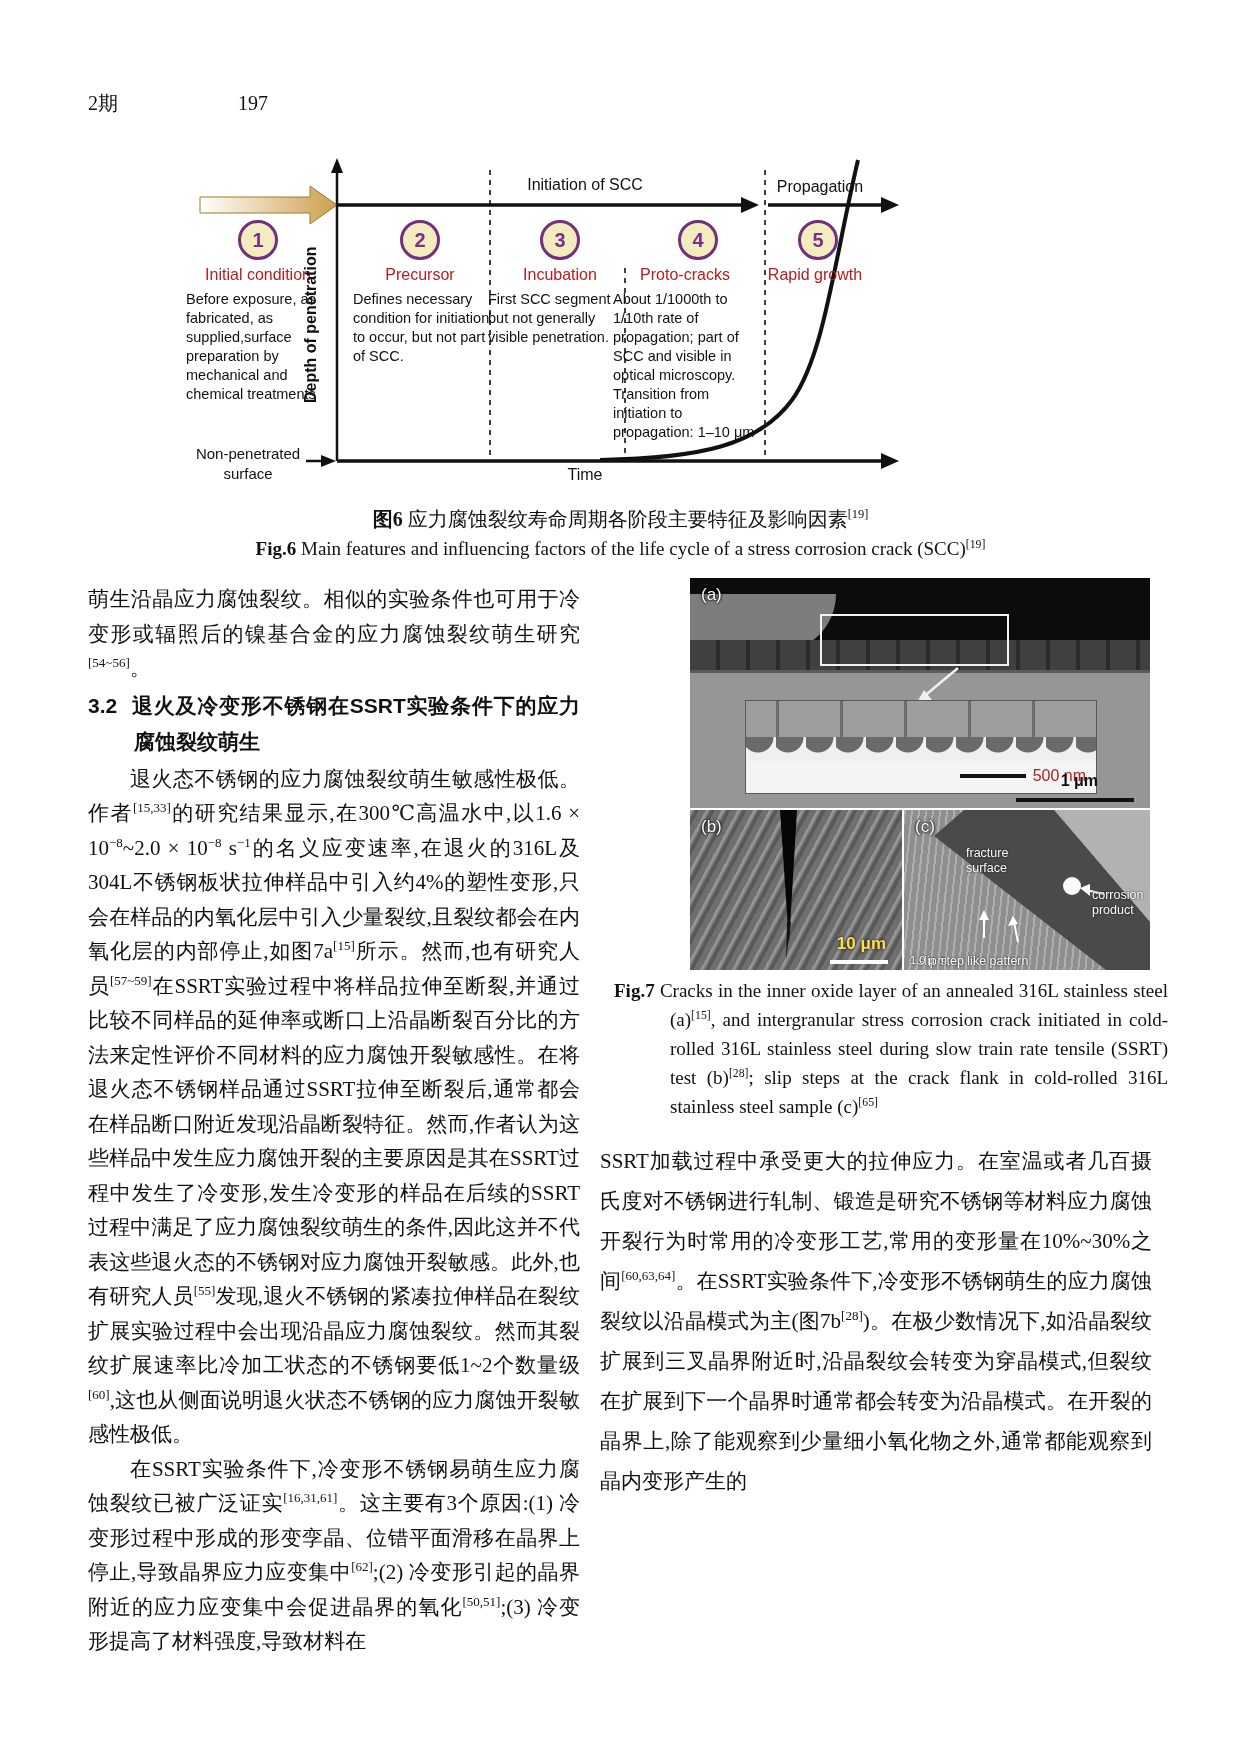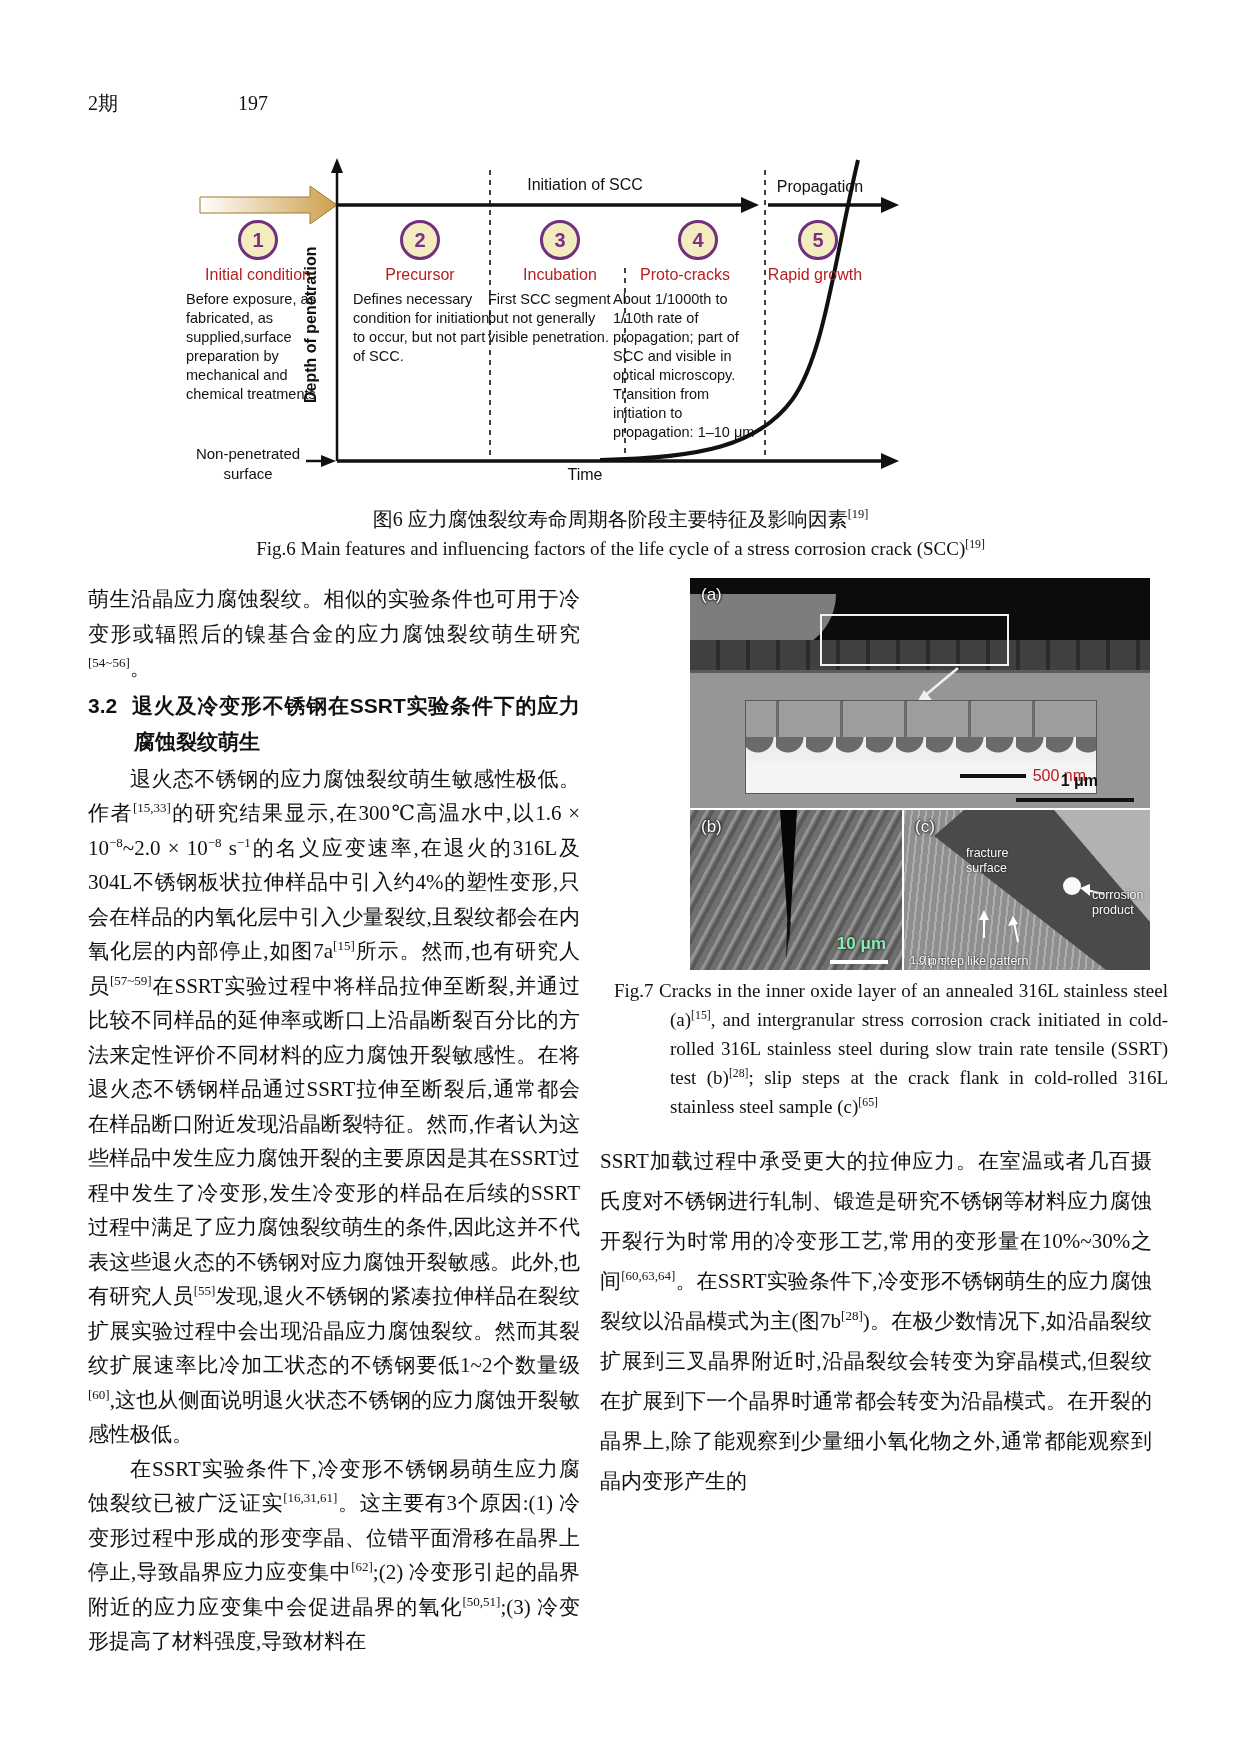--- a/index.html
+++ b/index.html
@@ -2,21 +2,21 @@
 <html><head>
 <meta charset="utf-8">
 <style>
   html,body{margin:0;padding:0;}
   body{
     width:1241px;height:1754px;position:relative;background:#ffffff;
     font-family:"Liberation Serif","DejaVu Serif",serif;color:#111;
     overflow:hidden;
   }
   sup{font-size:0.62em;vertical-align:super;line-height:0;}
-  b{font-weight:normal;margin-top:33px;}
+  b{font-weight:bold;margin-top:33px;}
 
   
   .hdr{position:absolute;top:90px;left:88px;right:88px;display:flex;align-items:baseline;}
   .hdr-issue{width:90px;font-size:20px;}
   .hdr-title{flex:1;text-align:center;font-size:17.5px;letter-spacing:.3px;}
   .hdr-page{width:90px;text-align:right;font-size:20px;}
 
   
   .fig6{position:absolute;left:170px;top:150px;width:845px;height:345px;
         font-family:"Liberation Sans","DejaVu Sans",sans-serif;}
@@ -72,21 +72,21 @@
   .pa-inset-scale{position:absolute;right:10px;bottom:8px;display:flex;align-items:center;gap:7px;
                   color:#b91c1c;font-size:16px;z-index:4;}
   .pa-inset-scale .bar{width:66px;height:4px;background:#111;}
   .pa-scale-text{position:absolute;right:52px;top:194px;font-size:16px;font-weight:bold;color:#111;z-index:4;}
   .pa-scale-bar{position:absolute;right:16px;top:220px;width:118px;height:4px;background:#111;z-index:4;}
   .pa-svg{position:absolute;left:0;top:0;z-index:3;}
   
   .panel-b{top:232px;left:0;width:212px;height:160px;background:#6f6f6f;}
   .pb-tex{position:absolute;inset:0;
           background:repeating-linear-gradient(118deg,rgba(235,235,235,.30) 0 2px,rgba(30,30,30,.28) 5px 8px,transparent 8px 14px);}
-  .pb-scale-text{position:absolute;right:16px;top:124px;font-size:17px;font-weight:bold;color:#86efac;
+  .pb-scale-text{position:absolute;right:16px;top:124px;font-size:17px;font-weight:bold;color:#fde047;
                  text-shadow:0 0 3px #000;z-index:5;}
   .pb-scale-bar{position:absolute;right:14px;top:150px;width:58px;height:4px;background:#fff;z-index:5;}
   
   .panel-c{top:232px;left:214px;width:246px;height:160px;background:#8f8f8f;}
   .pc-tex{position:absolute;inset:0;
           background:repeating-linear-gradient(96deg,rgba(255,255,255,.28) 0 2px,transparent 2px 7px);}
   .pc-ann{position:absolute;color:#fff;font-size:12.5px;line-height:15px;z-index:6;text-shadow:0 0 2px #000;}
   .pc-fracture{left:62px;top:36px;width:86px;}
   .pc-corrosion{left:188px;top:78px;width:58px;}
   .pc-slip{left:14px;top:144px;width:170px;}

